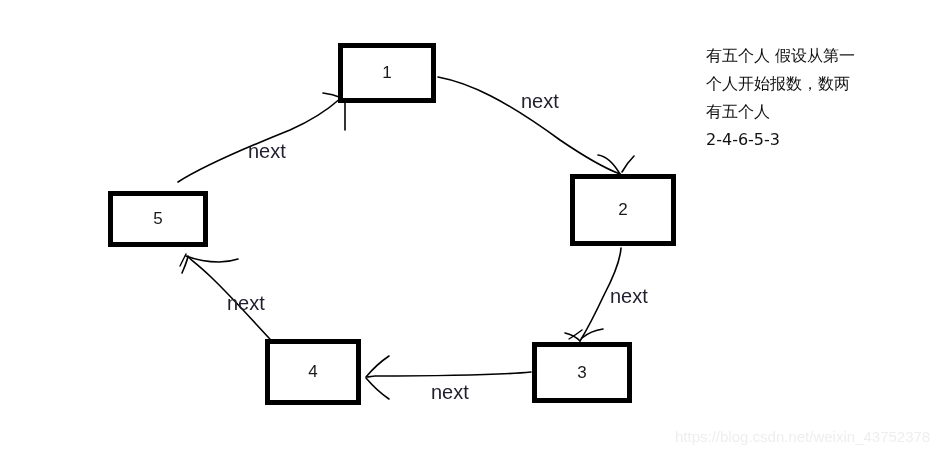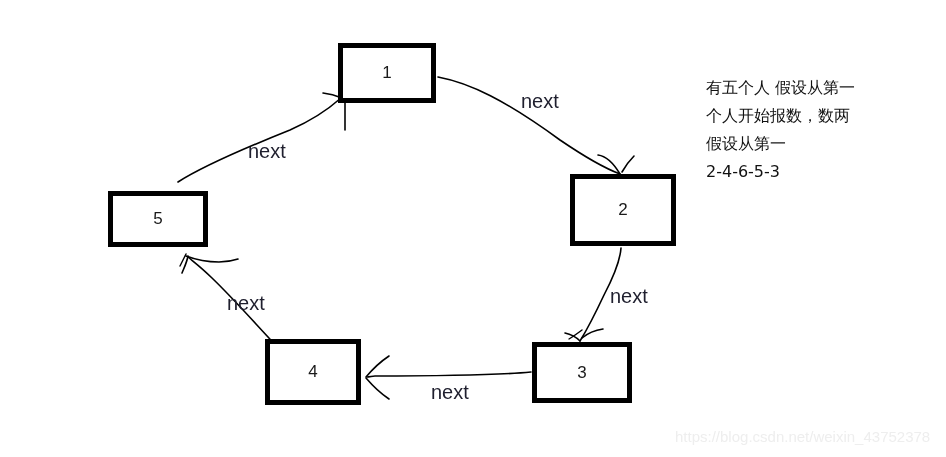--- a/index.html
+++ b/index.html
@@ -46,21 +46,20 @@
   #note-block {
     position: absolute;
     left: 706px;
     top: 42px;
     width: 220px;
     color: #111111;
     font-size: 16px;
     line-height: 28px;
     font-family: "DejaVu Sans", "Liberation Sans", sans-serif;
     white-space: nowrap;
-    margin-top: 32px;
   }
   #note-block div {
     height: 28px;
   }
   #watermark {
     position: absolute;
     left: 675px;
     top: 428px;
     color: #eeeeee;
     font-size: 15px;
@@ -131,19 +130,19 @@
 
   <div class="edge-label" style="left:521px; top:90px;">next</div>
   <div class="edge-label" style="left:610px; top:285px;">next</div>
   <div class="edge-label" style="left:431px; top:381px;">next</div>
   <div class="edge-label" style="left:227px; top:292px;">next</div>
   <div class="edge-label" style="left:248px; top:140px;">next</div>
 
   <div id="note-block">
     <div>有五个人 假设从第一</div>
     <div>个人开始报数，数两</div>
-    <div>假设从第一</div>
+    <div>有五个人</div>
     <div>2-4-6-5-3</div>
   </div>
 
   <div id="watermark">https://blog.csdn.net/weixin_43752378</div>
 
 </div>
 
 </body></html>

